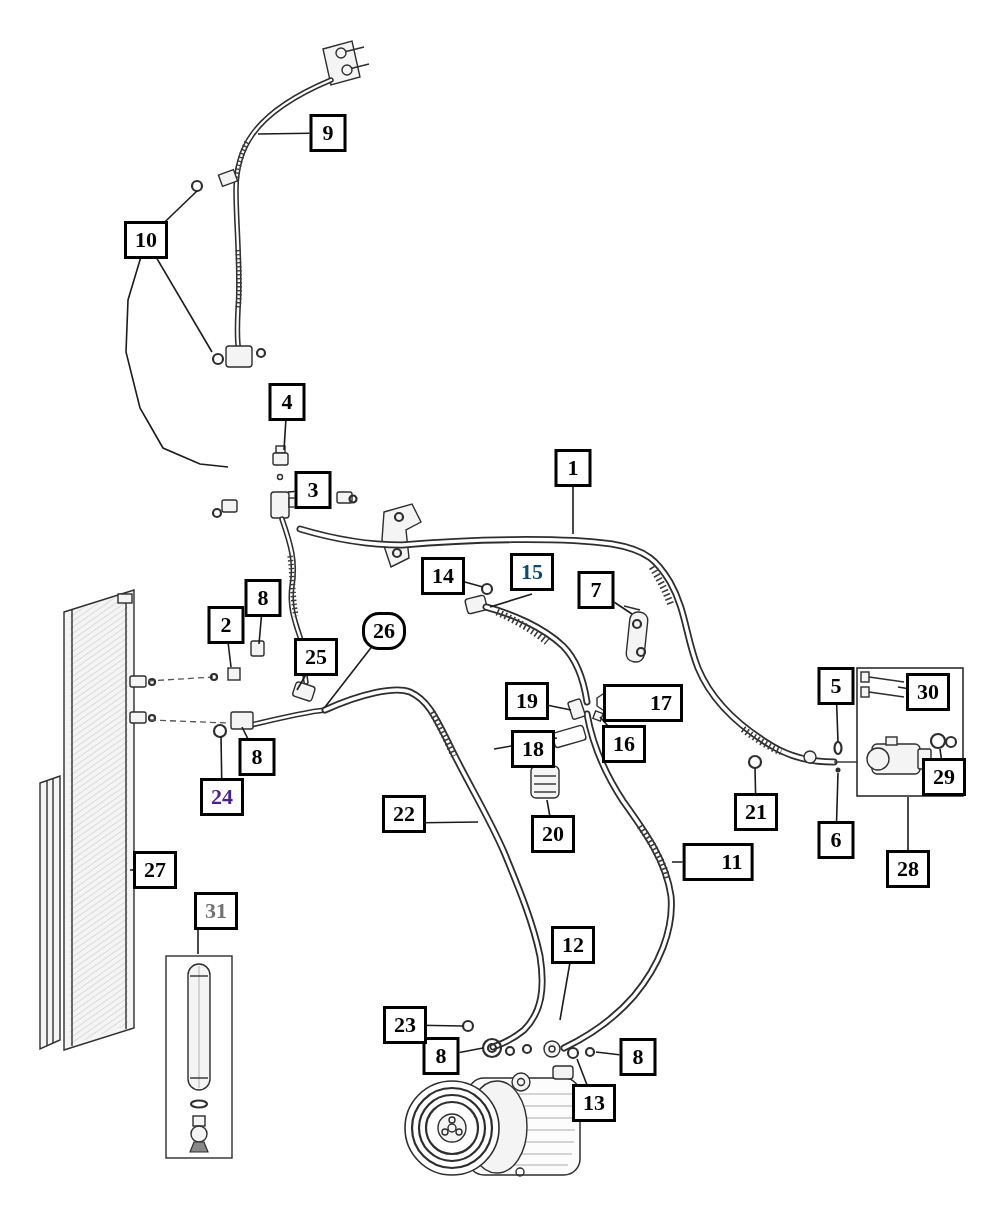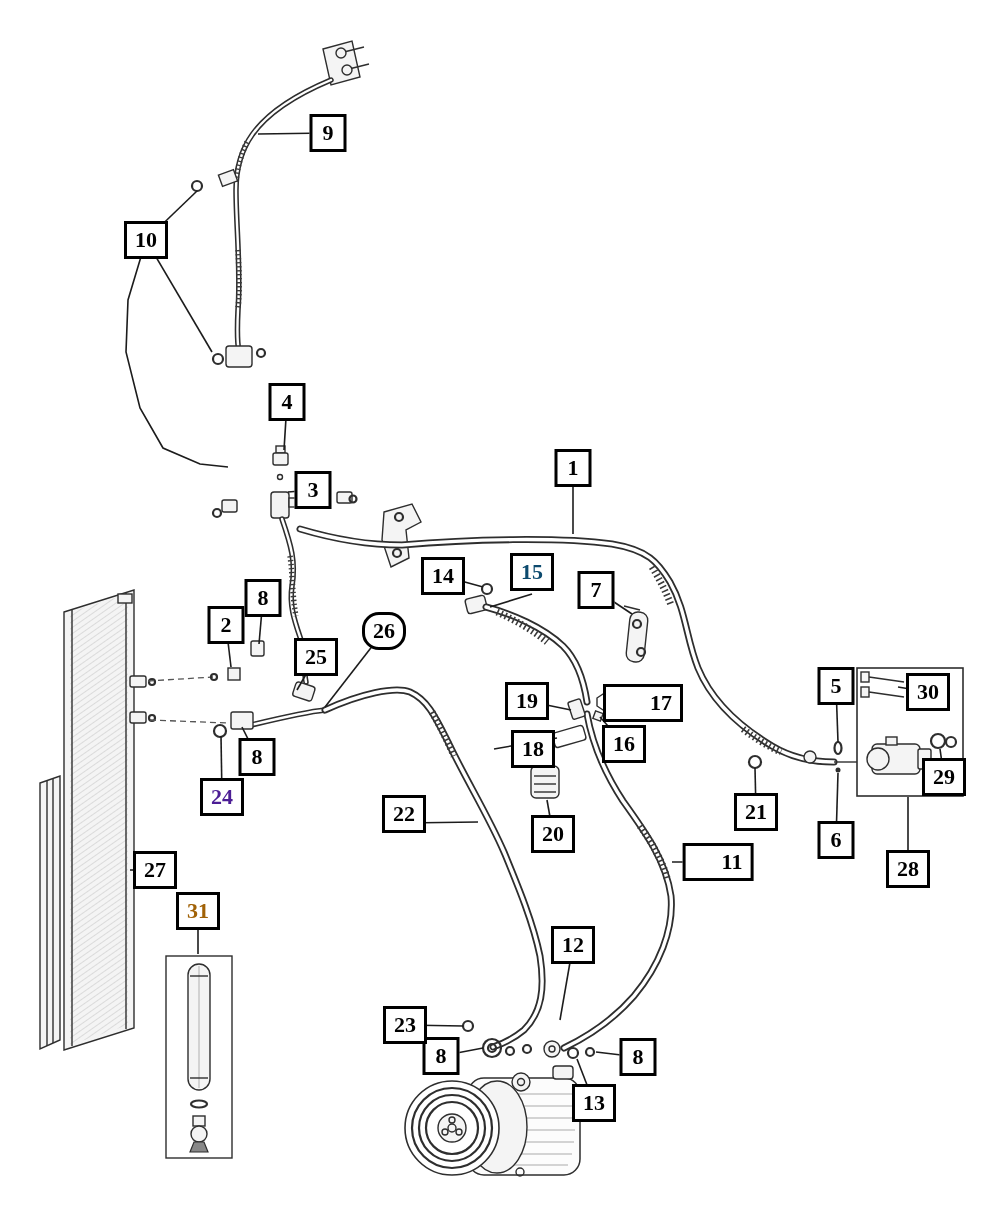--- a/index.html
+++ b/index.html
@@ -290,16 +290,16 @@
       <div class="callout" style="left: 756px; top: 812px; border-color: rgb(0, 0, 0); color: rgb(0, 0, 0);">21</div>
       <div class="callout" style="left: 404px; top: 814px; border-color: rgb(0, 0, 0); color: rgb(0, 0, 0);">22</div>
       <div class="callout" style="left: 405px; top: 1025px; border-color: rgb(0, 0, 0); color: rgb(0, 0, 0);">23</div>
       <div class="callout" style="left: 222px; top: 797px; border-color: rgb(0, 0, 0); color: #4c1d95;">24</div>
       <div class="callout" style="left: 316px; top: 657px; border-color: rgb(0, 0, 0); color: rgb(0, 0, 0);">25</div>
       <div class="callout" style="left: 384px; top: 631px; border-color: rgb(0, 0, 0); color: rgb(0, 0, 0); border-radius: 17px;">26</div>
       <div class="callout" style="left: 155px; top: 870px; border-color: rgb(0, 0, 0); color: rgb(0, 0, 0);">27</div>
       <div class="callout" style="left: 908px; top: 869px; border-color: rgb(0, 0, 0); color: rgb(0, 0, 0);">28</div>
       <div class="callout" style="left: 944px; top: 777px; border-color: rgb(0, 0, 0); color: rgb(0, 0, 0);">29</div>
       <div class="callout" style="left: 928px; top: 692px; border-color: rgb(0, 0, 0); color: rgb(0, 0, 0);">30</div>
-      <div class="callout" style="left: 198px; top: 911px; border-color: rgb(0, 0, 0); color: #a16207;">31</div>
+      <div class="callout" style="left: 216px; top: 911px; border-color: rgb(0, 0, 0); color: #737373;">31</div>
     </div>
 
 </div>
 
 </body></html>

